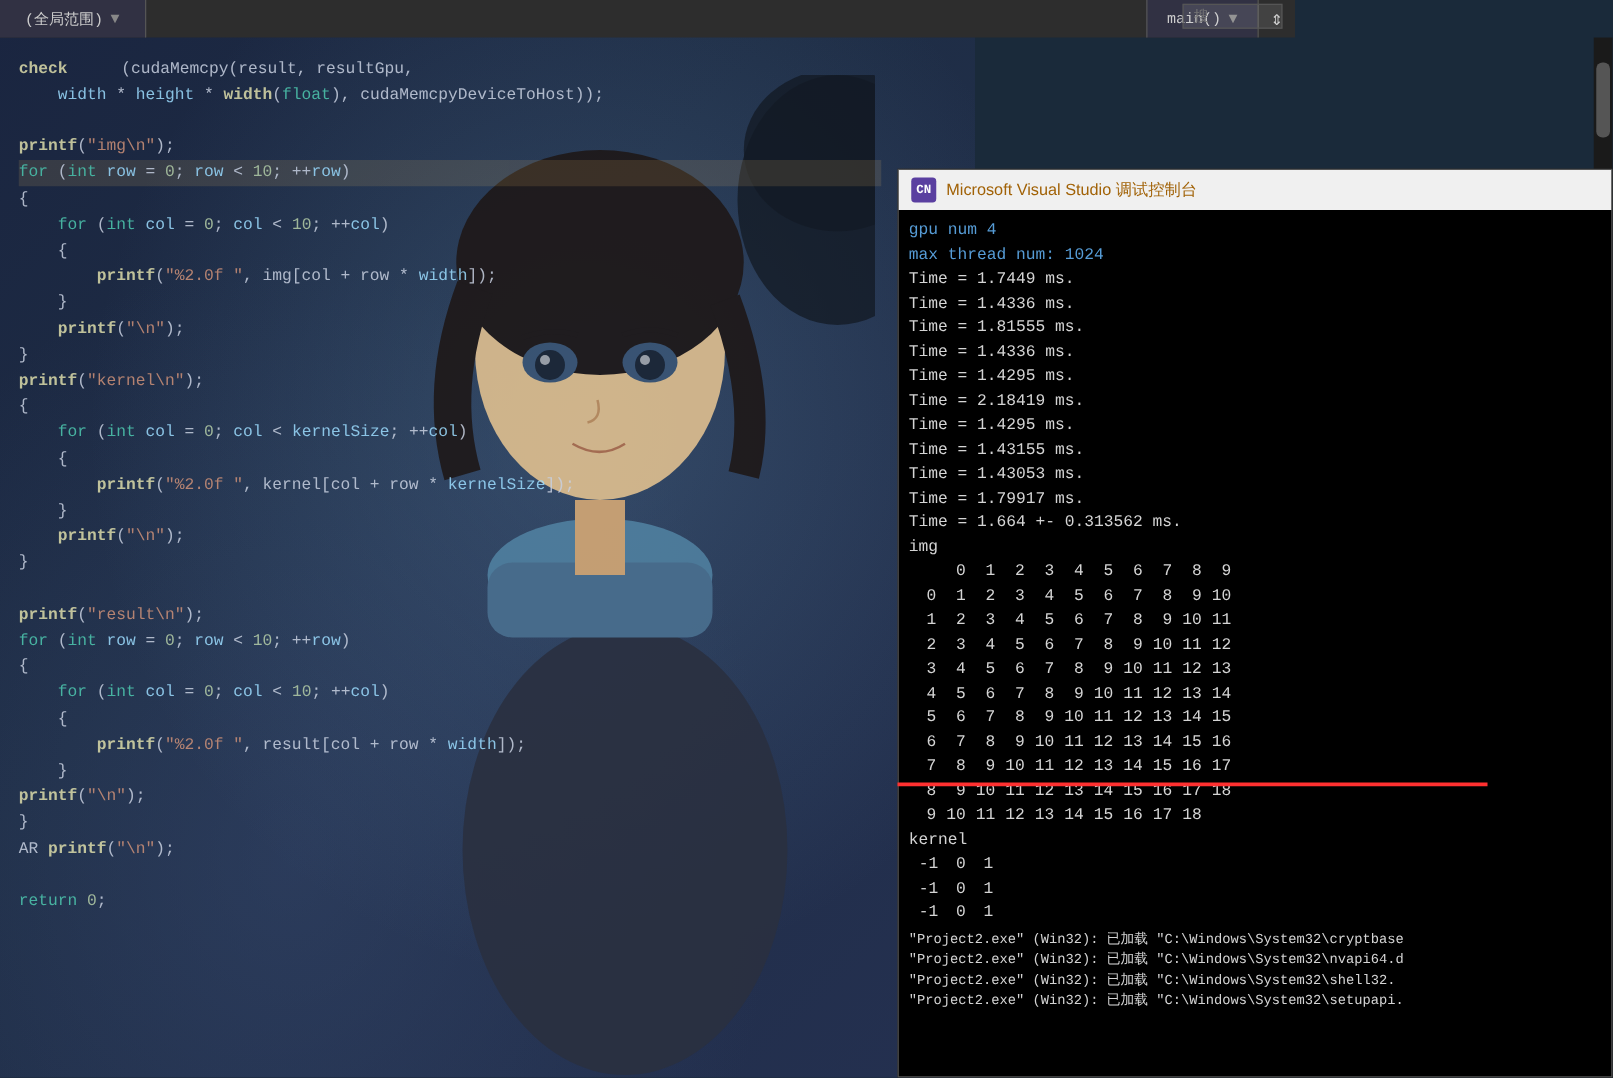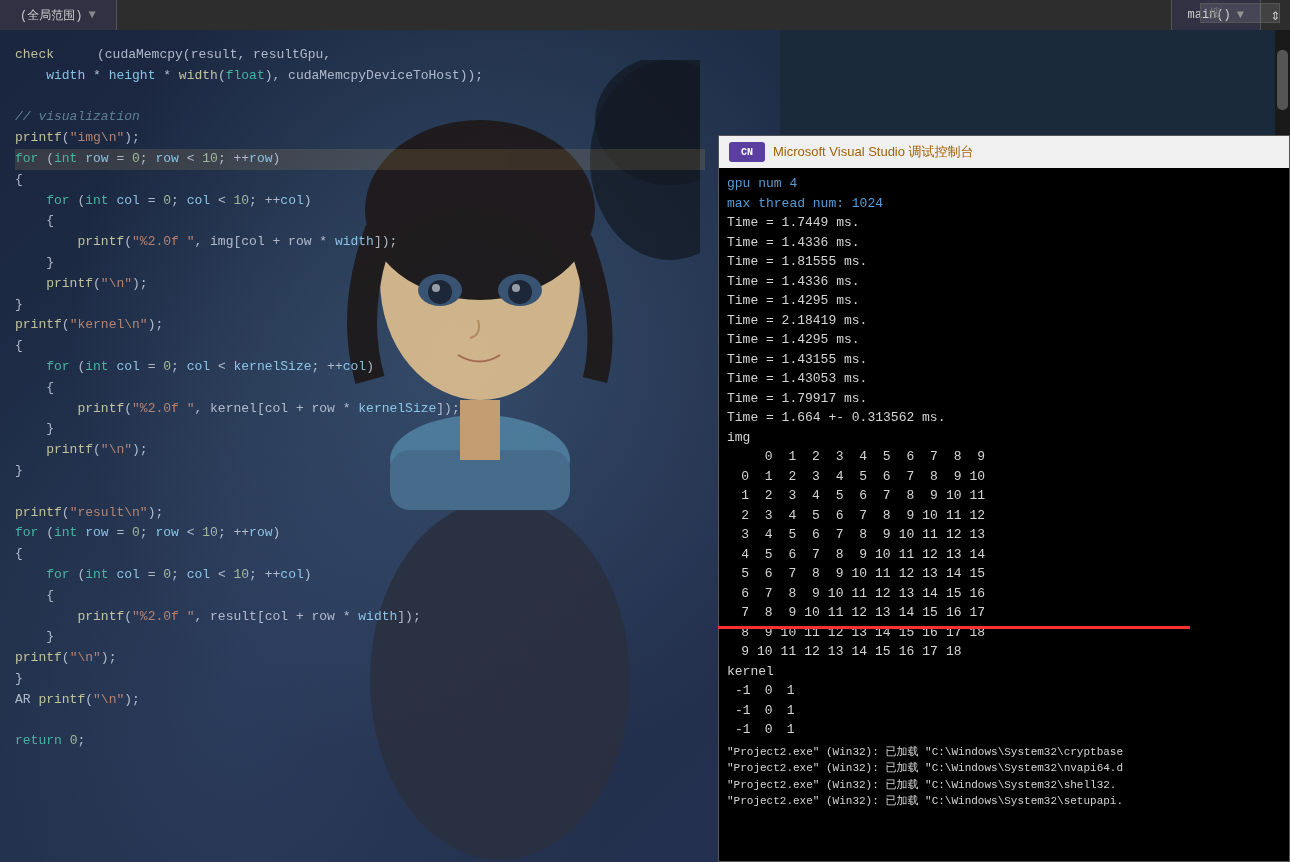--- a/index.html
+++ b/index.html
@@ -36,21 +36,21 @@
     }
 
     .code-line {
       white-space: pre;
       color: #c8d0e0;
       opacity: 0.85;
     }
 
     .kw { color: #4ec9b0; }
     .cm { color: #6a8fa0; font-style: italic; }
-    .fn { color: #dcdcaa; }
+    .fn { color: #dcdcaa; font-weight: bold; }
     .str { color: #ce9178; }
     .num { color: #b5cea8; }
     .var { color: #9cdcfe; }
 
     
     .console-window {
       position: absolute;
       left: 718px; top: 135px;
       width: 572px; height: 727px;
       background: #000;
@@ -64,21 +64,21 @@
       background: #f0f0f0;
       padding: 4px 10px;
       display: flex;
       align-items: center;
       gap: 8px;
       height: 32px;
       flex-shrink: 0;
     }
 
     .console-icon {
-      width: 36px; height: 20px;
+      width: 20px; height: 20px;
       background: #5a3fa0;
       border-radius: 3px;
       display: flex; align-items: center; justify-content: center;
       font-size: 10px; color: white; font-weight: bold;
     }
 
     .console-title {
       font-family: 'Microsoft YaHei', sans-serif;
       font-size: 13px;
       color: #a16207;
@@ -103,21 +103,21 @@
       left: 718px; top: 626px;
       width: 472px; height: 3px;
       background: #ff3030;
       z-index: 40;
     }
 
     
     .ide-topbar {
       position: absolute;
       left: 0; top: 0;
-      width: 1290px; height: 30px;
+      width: 1036px; height: 30px;
       background: #2d2d2d;
       z-index: 25;
       display: flex;
       align-items: center;
     }
 
     .ide-tab {
       background: rgba(50,50,70,0.9);
       color: #ccc;
       font-size: 12px;
@@ -241,21 +241,20 @@
     <path d="M158 295 Q180 308 200 295" stroke="#b07050" stroke-width="2" fill="none"></path>
 
     <ellipse cx="370" cy="100" rx="80" ry="100" fill="#111820" opacity="0.8"></ellipse>
     <ellipse cx="370" cy="60" rx="75" ry="65" fill="#111820" opacity="0.8"></ellipse>
   </svg>
 
   <div class="code-content" style="top:35px;">
     <div class="code-line"><span class="fn">check</span><span style="color:#c8d0e0;margin-left:43px;">(cudaMemcpy(result, resultGpu,</span></div>
     <div class="code-line">    <span class="var">width</span> * <span class="var">height</span> * <span class="fn">width</span>(<span class="kw">float</span>), cudaMemcpyDeviceToHost));</div>
     <div class="code-line">&nbsp;</div>
-    <div class="code-line cm">// visualization</div>
     <div class="code-line"><span class="fn">printf</span>(<span class="str">"img\n"</span>);</div>
     <div class="code-line" style="background:rgba(255,200,100,0.15);display:block;"><span class="kw">for</span> (<span class="kw">int</span> <span class="var">row</span> = <span class="num">0</span>; <span class="var">row</span> &lt; <span class="num">10</span>; ++<span class="var">row</span>)</div>
     <div class="code-line">{</div>
     <div class="code-line">    <span class="kw">for</span> (<span class="kw">int</span> <span class="var">col</span> = <span class="num">0</span>; <span class="var">col</span> &lt; <span class="num">10</span>; ++<span class="var">col</span>)</div>
     <div class="code-line">    {</div>
     <div class="code-line">        <span class="fn">printf</span>(<span class="str">"%2.0f "</span>, img[col + row * <span class="var">width</span>]);</div>
     <div class="code-line">    }</div>
     <div class="code-line">    <span class="fn">printf</span>(<span class="str">"\n"</span>);</div>
     <div class="code-line">}</div>
     <div class="code-line"><span class="fn">printf</span>(<span class="str">"kernel\n"</span>);</div>

